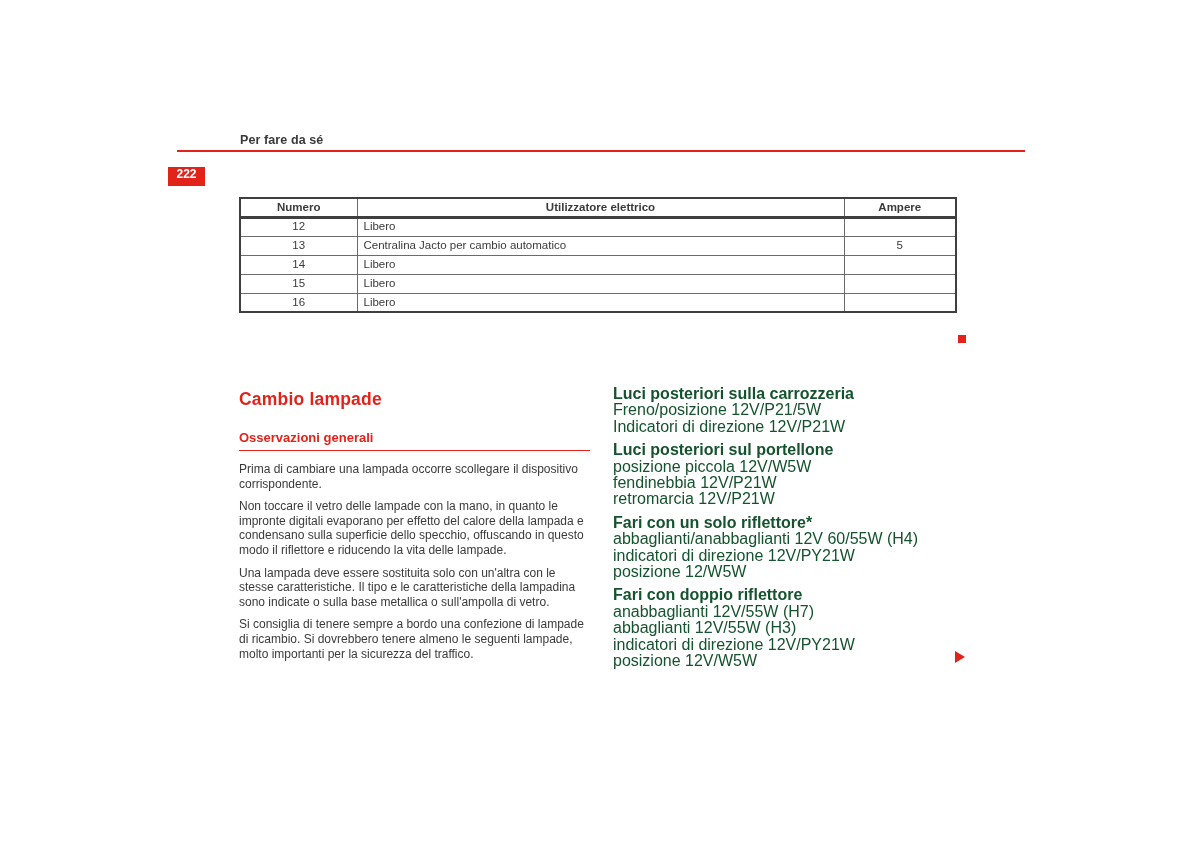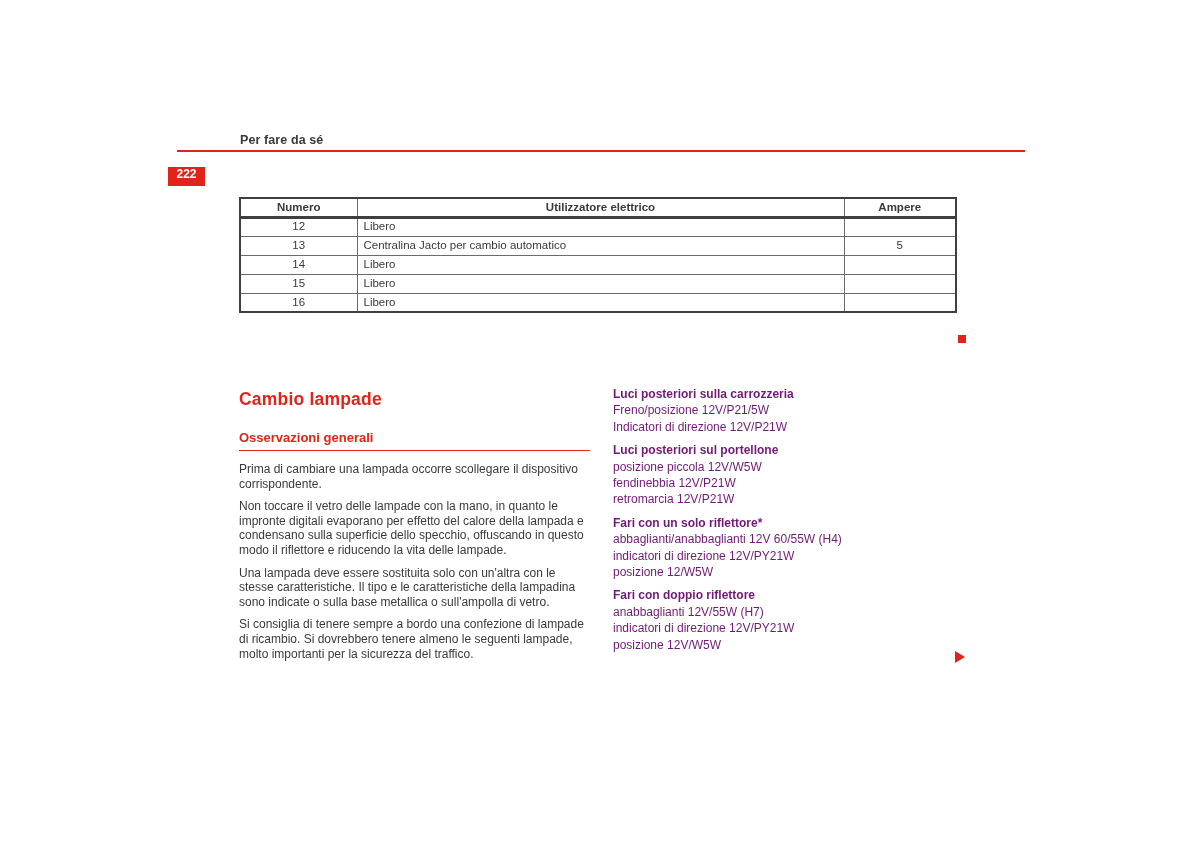--- a/index.html
+++ b/index.html
@@ -74,21 +74,21 @@
   }
   .body-col {
     left: 239px; top: 462px; width: 349px;
     font-size: 12px; line-height: 14.6px; color: #3a3a3a;
   }
   .body-col p { margin-bottom: 8px; }
 
   
   .spec-col {
     left: 613px; top: 386px; width: 335px;
-    font-size: 12px; line-height: 16.4px; color: #701a75;
+    font-size: 16px; line-height: 16.4px; color: #14532d;
   }
   .spec-group { margin-bottom: 7px; }
   .spec-group .spec-heading { font-weight: bold; }
 
   
   .next-arrow {
     left: 955px; top: 651px;
     width: 0; height: 0;
     border-top: 6px solid transparent;
     border-bottom: 6px solid transparent;
@@ -173,18 +173,19 @@
   </div>
   <div class="spec-group">
     <div class="spec-heading">Fari con un solo riflettore*</div>
     <div class="spec-item">abbaglianti/anabbaglianti 12V 60/55W (H4)</div>
     <div class="spec-item">indicatori di direzione 12V/PY21W</div>
     <div class="spec-item">posizione 12/W5W</div>
   </div>
   <div class="spec-group">
     <div class="spec-heading">Fari con doppio riflettore</div>
     <div class="spec-item">anabbaglianti 12V/55W (H7)</div>
+    <div class="spec-item">abbaglianti 12V/55W (H3)</div>
     <div class="spec-item">indicatori di direzione 12V/PY21W</div>
     <div class="spec-item">posizione 12V/W5W</div>
   </div>
 </div>
 
 <div class="abs next-arrow"></div>
 
 </body></html>

